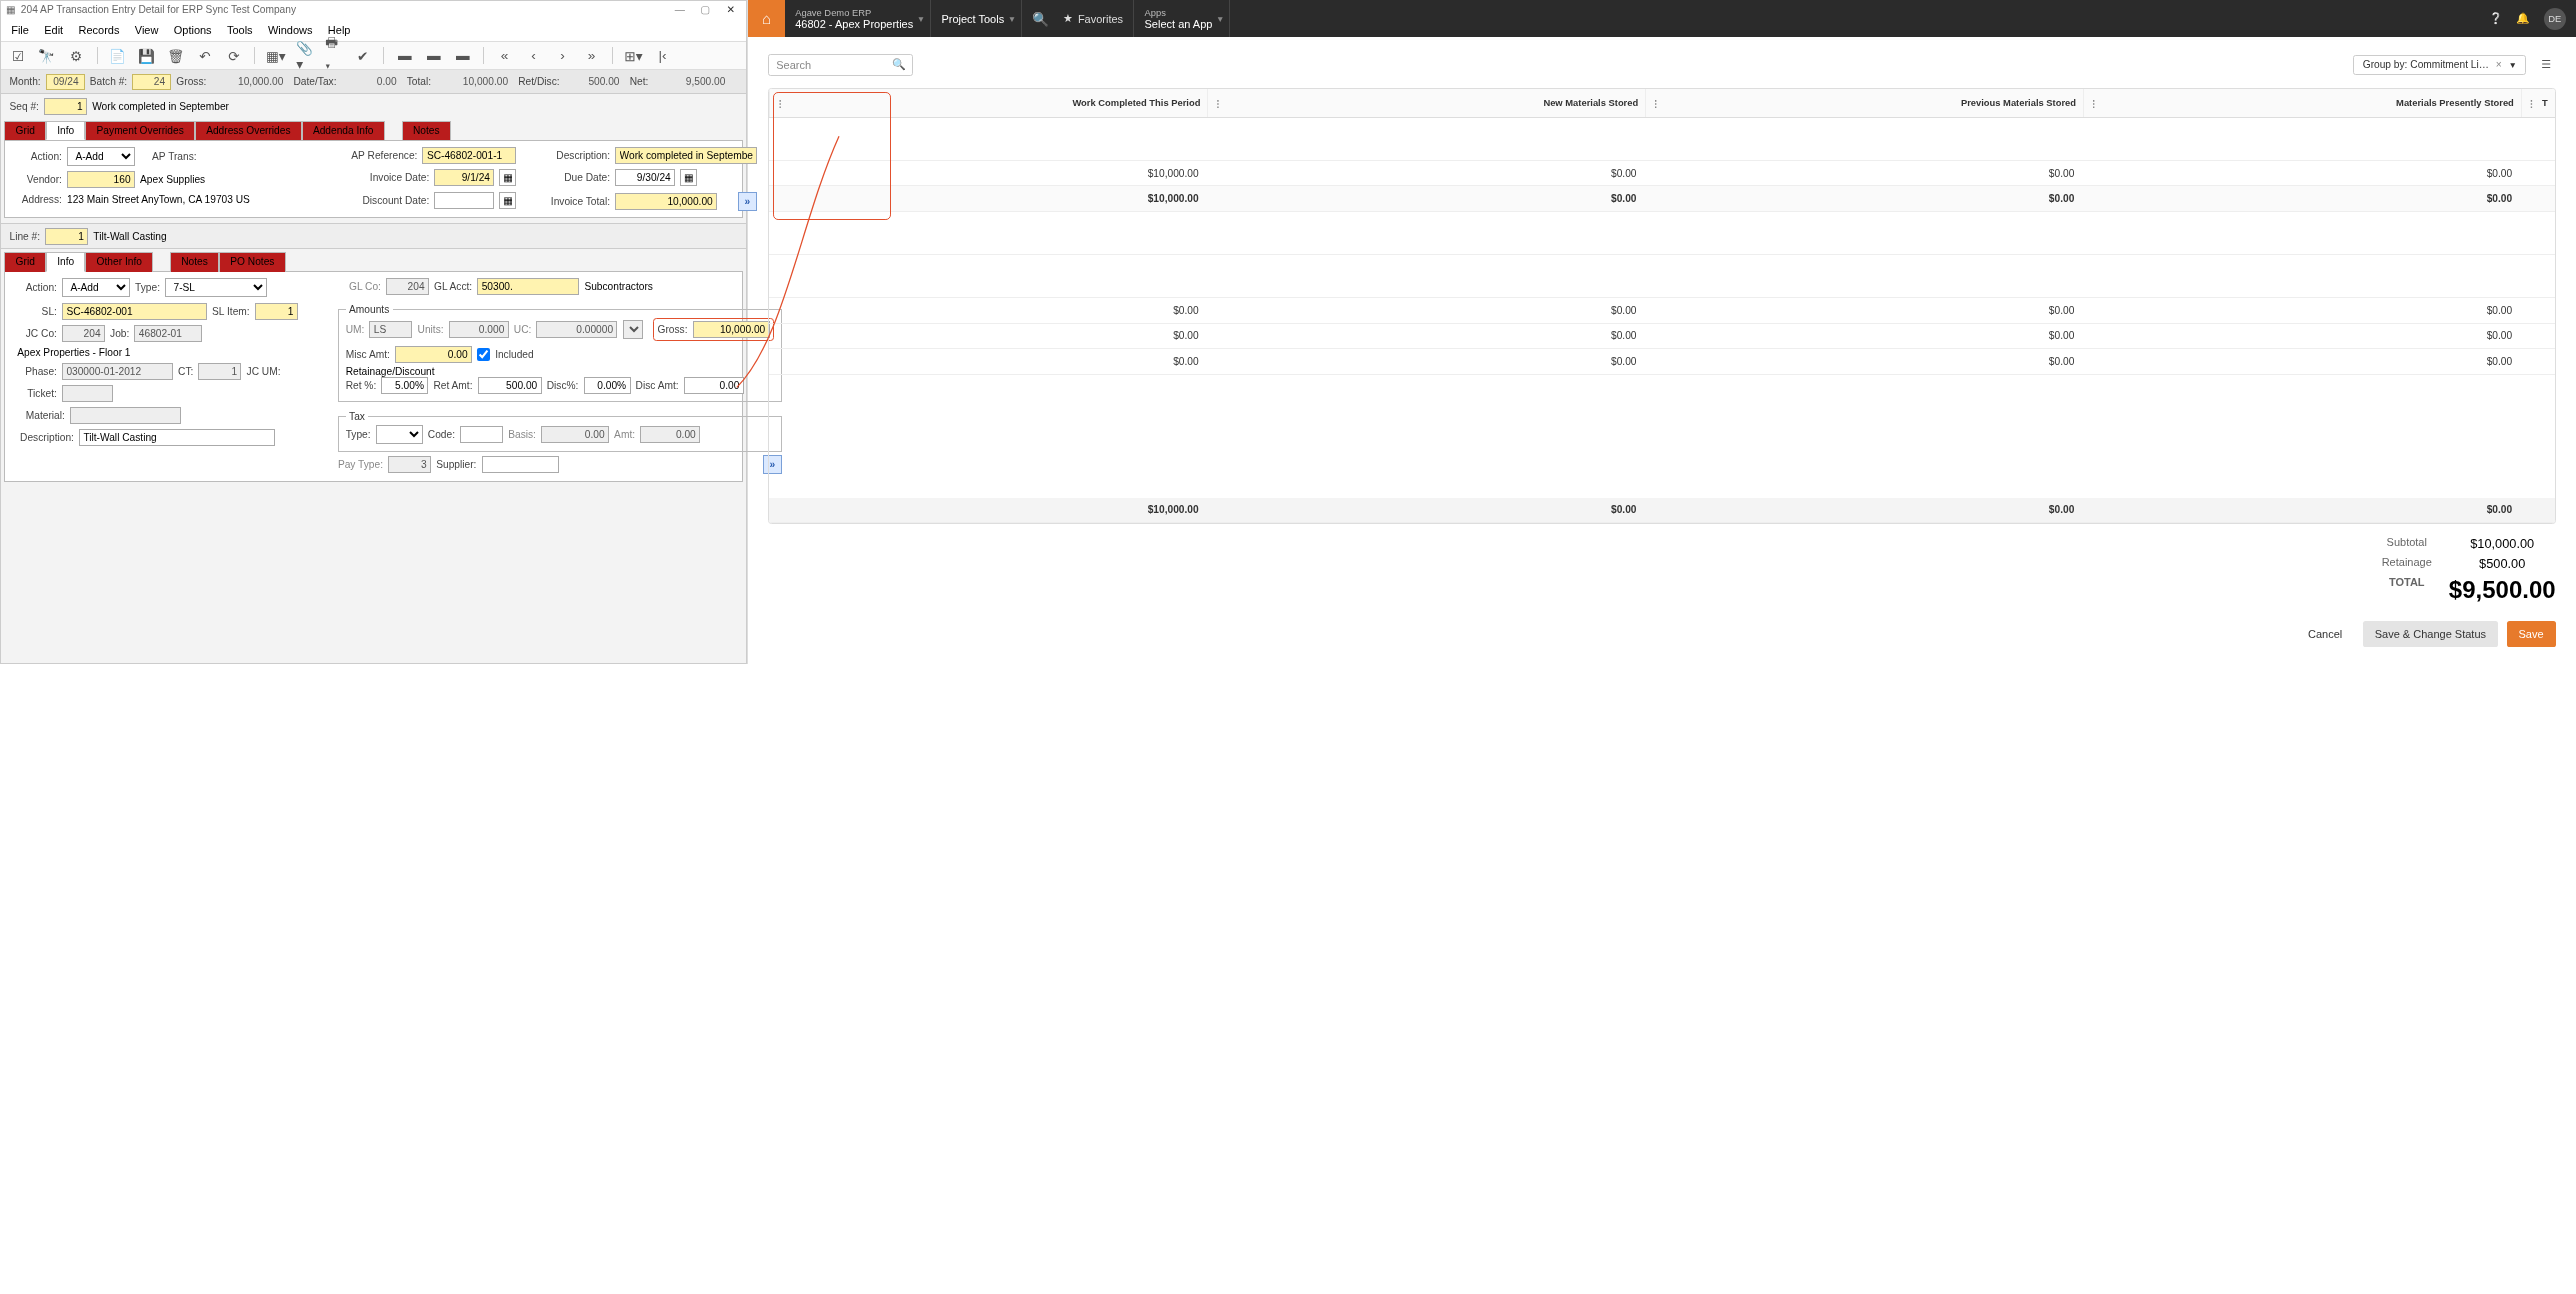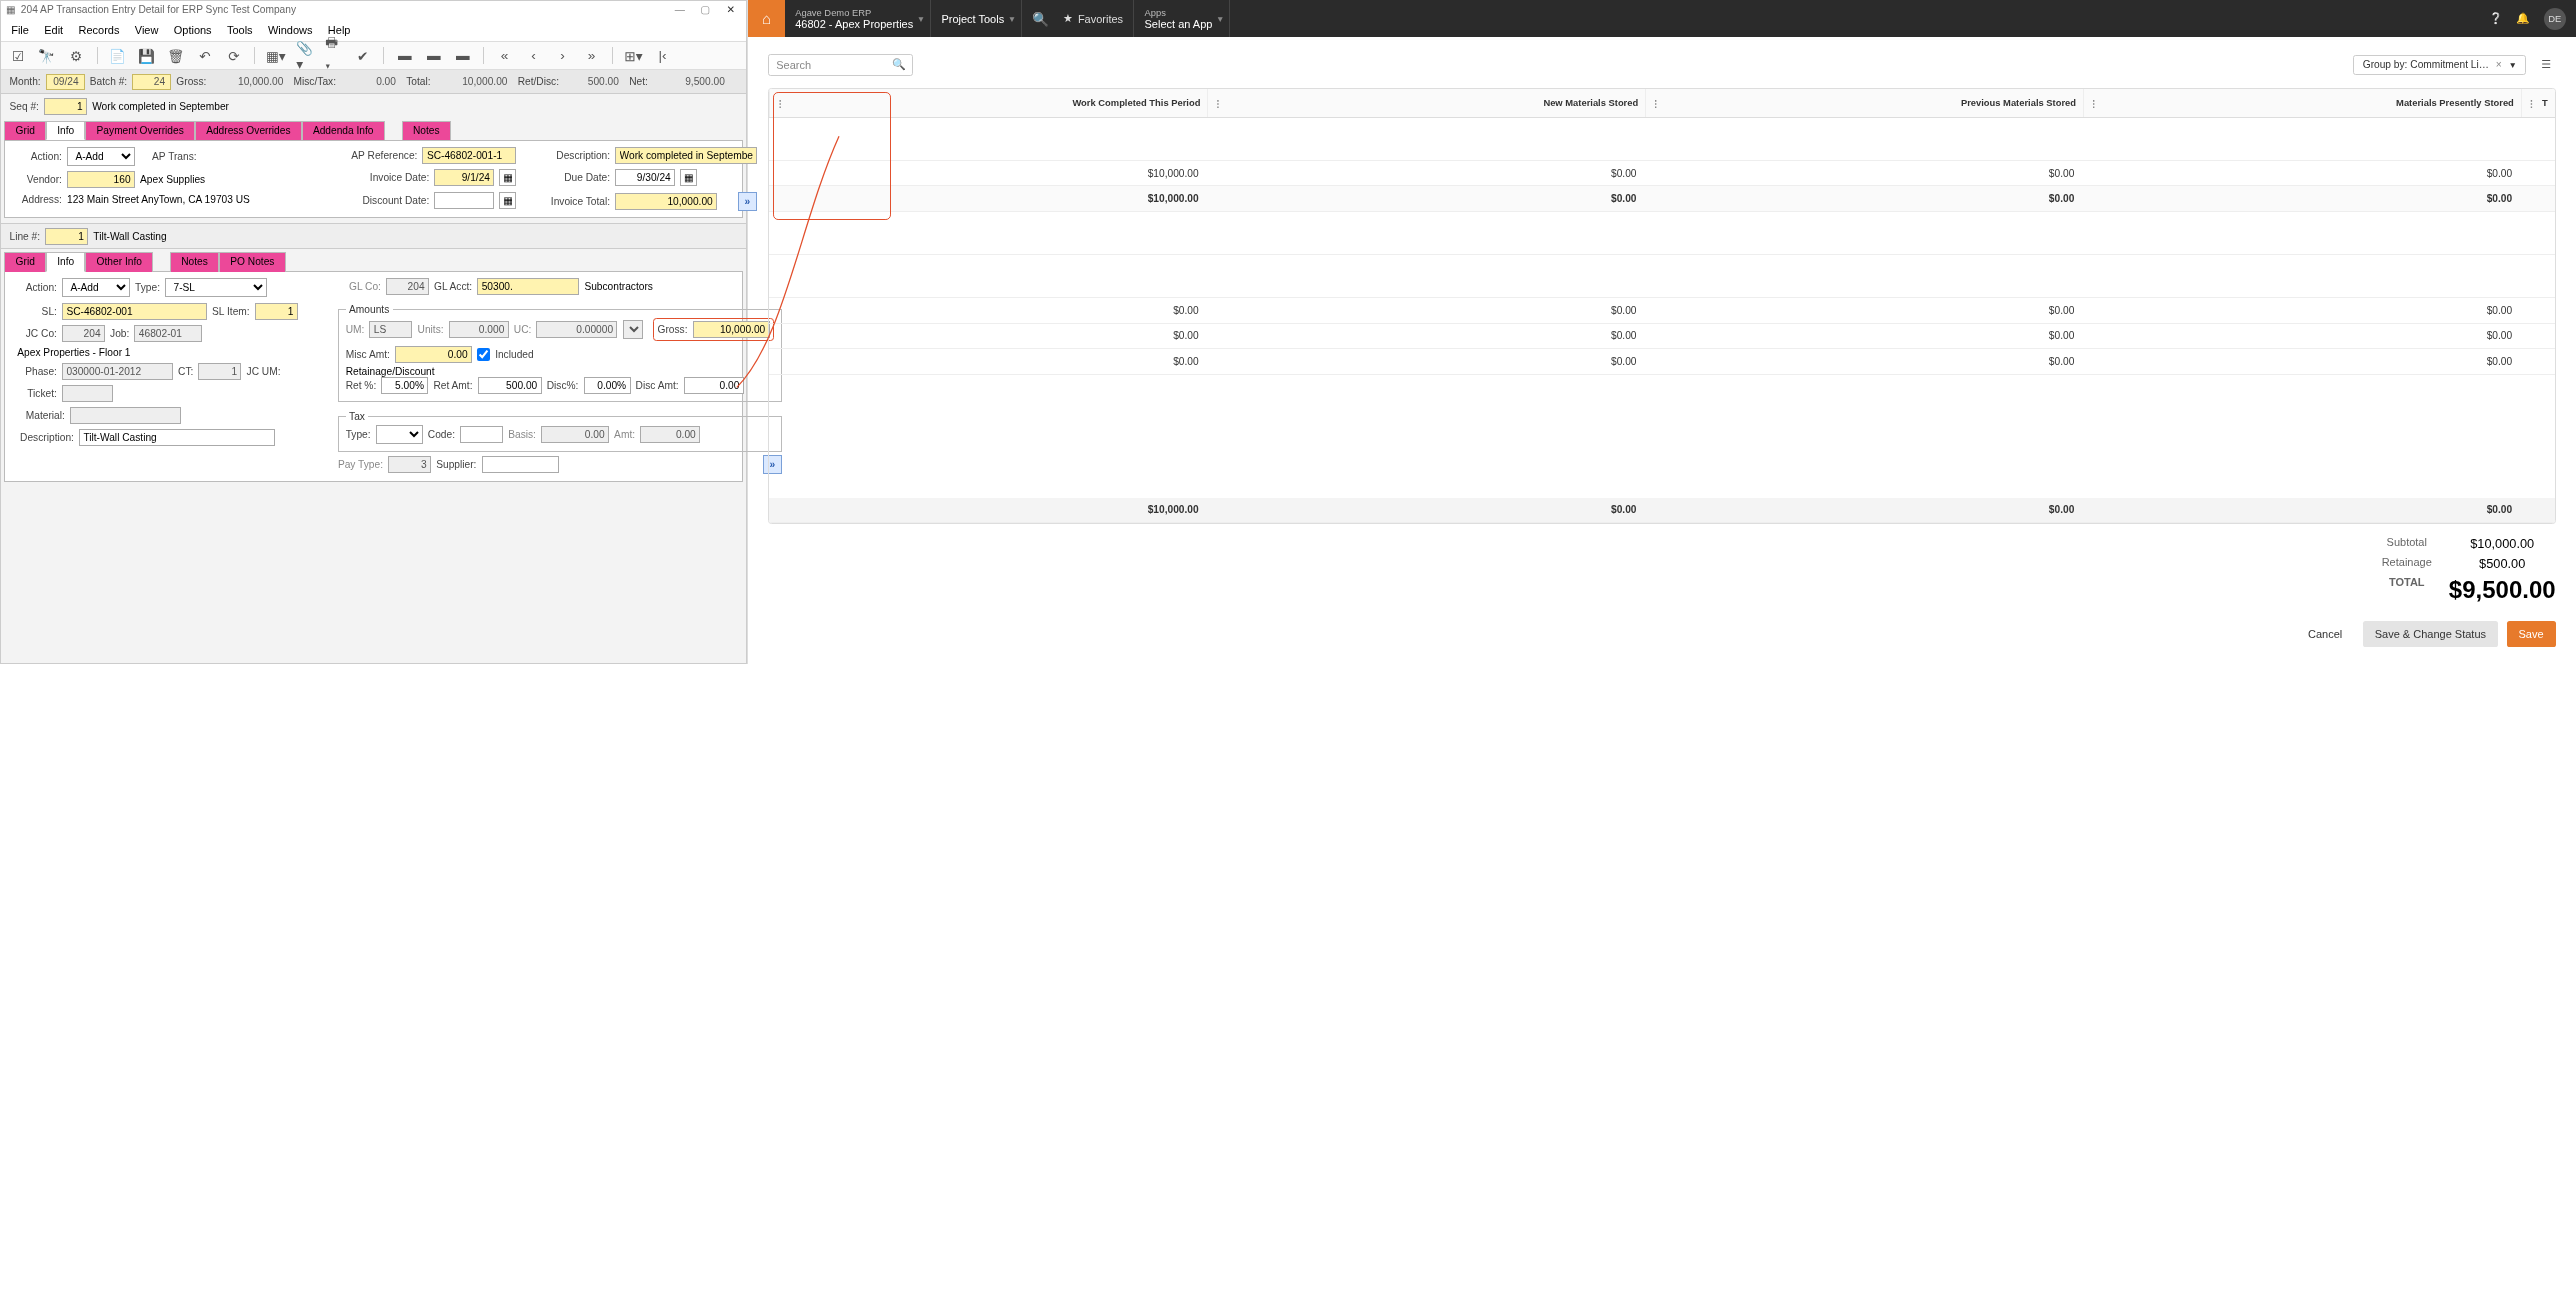--- a/index.html
+++ b/index.html
@@ -25,21 +25,21 @@
 .headerbar .lbl{padding:0 1.7px;}
 .headerbar .val{padding:1.7px 5.1px; min-width:51px; text-align:right;}
 .hy{background:#fff3b0; border:0.9px solid #c8b860; padding:1.7px 5.1px; text-align:right;}
 
 .row{display:flex; align-items:center; gap:5.1px; padding:3.4px 8.5px;}
 .lbl{color:#444; font-size:10.2px;}
 .inp{border:0.9px solid #aaa; background:#fff; padding:1.7px 3.4px; font-size:10.2px; height:17px;}
 .inpY{background:#fff3b0;}
 .ro{background:#eee; color:#555;}
 .tabs{display:flex; border-bottom:0.9px solid #bbb; margin:1.7px 3.4px 0 3.4px;}
-.tab{padding:3.4px 10.2px; border:0.9px solid #bbb; border-bottom:none; background:#ec4899; font-size:10.2px; cursor:pointer; position:relative; top:0.9px;}
+.tab{padding:3.4px 10.2px; border:0.9px solid #bbb; border-bottom:none; background:#b91c1c; font-size:10.2px; cursor:pointer; position:relative; top:0.9px;}
 .tab.active{background:#fff; border-bottom:0.9px solid #fff;}
 .panel{background:#fff; margin:0 3.4px 5.1px 3.4px; border:0.9px solid #bbb; border-top:none; padding:6.8px 8.5px;}
 .rt{text-align:right;}
 .arrow-btn{width:19px;height:19px;background:#dbe9ff;border:0.9px solid #7aa0d8;display:flex;align-items:center;justify-content:center;color:#2a5db0;font-weight:bold;cursor:pointer;}
 fieldset{border:0.9px solid #bbb; margin-top:5.1px; padding:3.4px 6.8px 6.8px 6.8px;}
 legend{font-size:10.2px; color:#333; padding:0 3.4px;}
 .cal{display:inline-flex;align-items:center;justify-content:center;width:17px;height:17px;border:0.9px solid #aaa;background:#fff;}
 select.inp{height:19px;}
 .small{width:43px;}
 
@@ -142,21 +142,21 @@
     <span class="ticon">|‹</span>
   </div>
 
   <div class="headerbar">
     <span class="lbl">Month:</span>
     <span class="hy" style="width:39px">09/24</span>
     <span class="lbl">Batch #:</span>
     <span class="hy" style="width:39px">24</span>
     <span class="lbl">Gross:</span>
     <span class="val" style="width:77px">10,000.00</span>
-    <span class="lbl">Misc/Tax:</span>
+    <span class="lbl">Date/Tax:</span>
     <span class="val" style="width:60px">0.00</span>
     <span class="lbl">Total:</span>
     <span class="val" style="width:77px">10,000.00</span>
     <span class="lbl">Ret/Disc:</span>
     <span class="val" style="width:60px">500.00</span>
     <span class="lbl">Net:</span>
     <span class="val" style="width:77px">9,500.00</span>
   </div>
 
   <div class="row">

